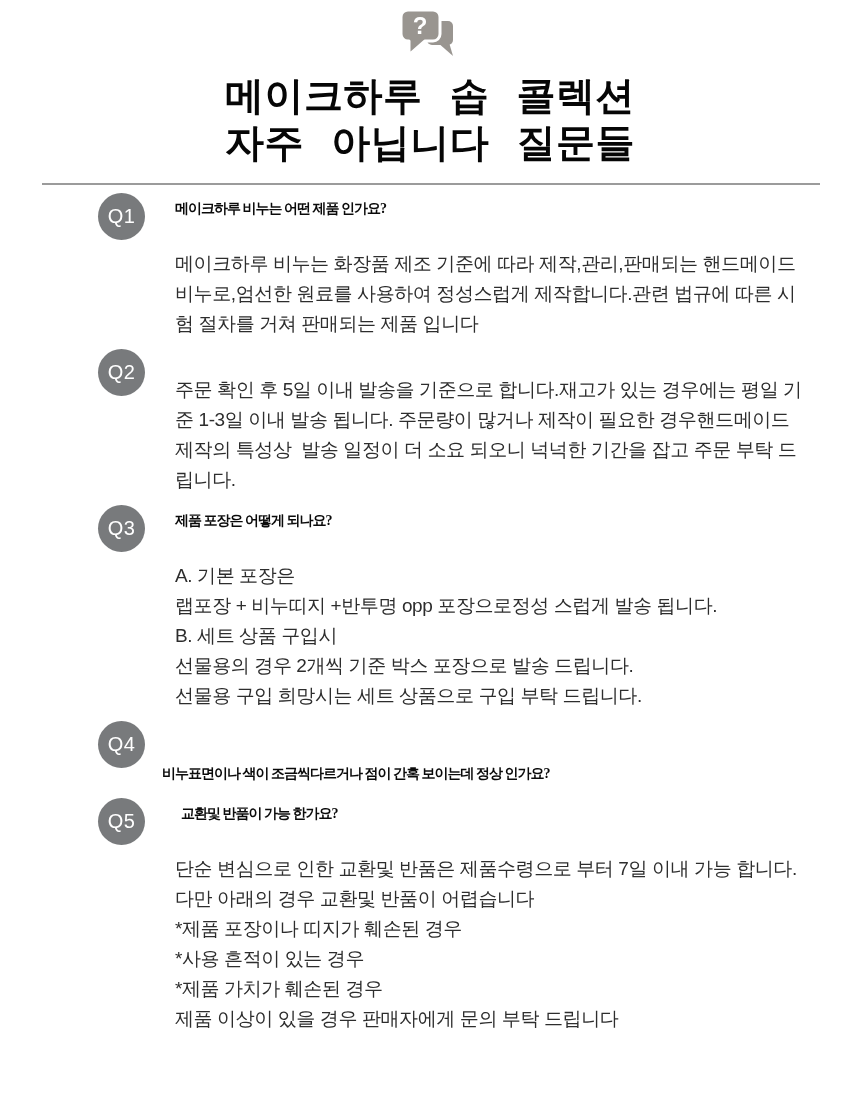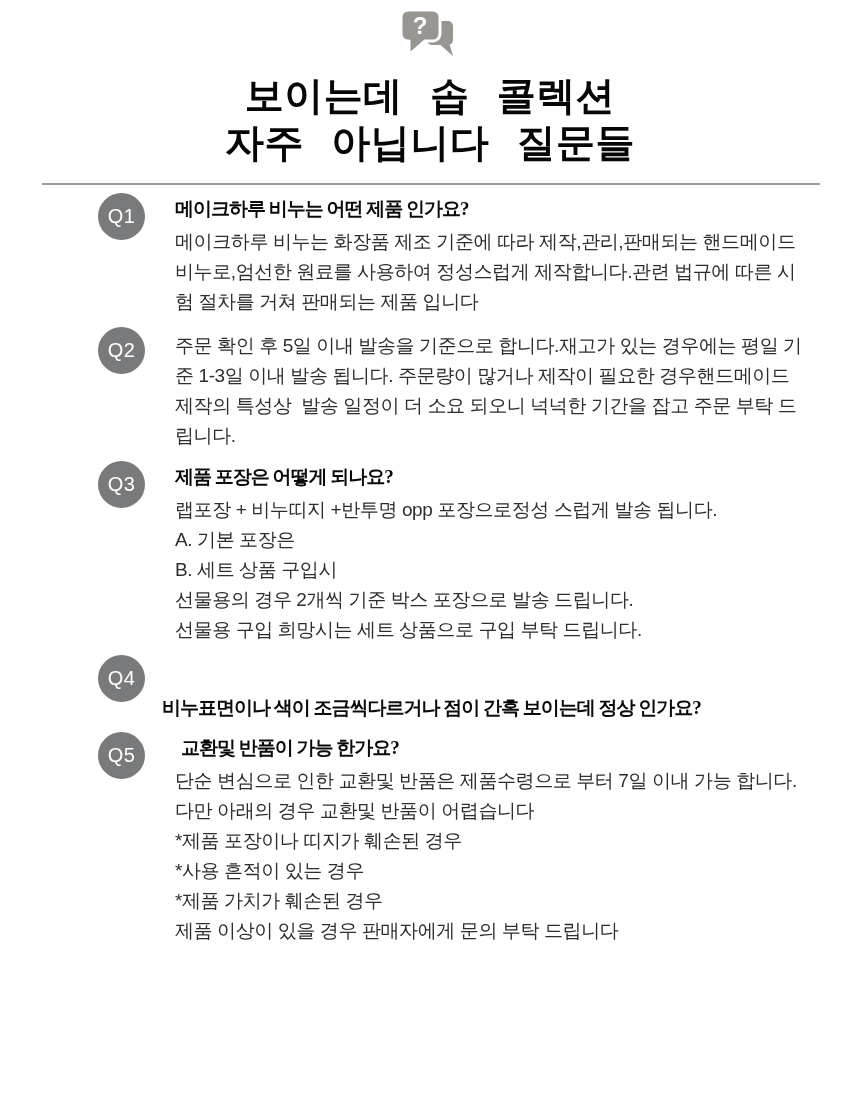--- a/index.html
+++ b/index.html
@@ -68,33 +68,33 @@
     justify-content: center;
     letter-spacing: 0.5px;
   }
   .qa-content {
     flex: 1;
     min-width: 0;
   }
   .question {
     margin: 2px 0 0 0;
     font-family: "Liberation Serif", serif;
-    font-size: 19px;
+    font-size: 14px;
     font-weight: 800;
     line-height: 28px;
     letter-spacing: -1px;
     color: #0a0a0a;
     white-space: pre;
   }
   
   .faq-item:nth-of-type(4) .question { margin-left: -13px; margin-top: 39px; }
   
   .faq-item:nth-of-type(5) .question { margin-left: 6px; }
   .answer {
-    margin-top: 4px;
+    margin-top: 26px;
     font-size: 19px;
     line-height: 30px;
     letter-spacing: -0.4px;
     color: #2d2d2d;
   }
   .answer-line {
     white-space: pre;   
   }
 </style>
 </head>
@@ -109,21 +109,21 @@
       <polygon points="40,34 56,48 51,31"></polygon>
     </g>
 
     <g fill="#999590" stroke="#ffffff" stroke-width="3" stroke-linejoin="round">
       <path d="M11 2 h25 a7 7 0 0 1 7 7 v17 a7 7 0 0 1 -7 7 H28 L12 47 V33 h-1 a7 7 0 0 1 -7 -7 V9 a7 7 0 0 1 7 -7 Z"></path>
     </g>
     <text x="23" y="26" text-anchor="middle" fill="#ffffff" font-size="24" font-weight="bold" font-family="Liberation Sans, sans-serif">?</text>
   </svg>
 
   <h1 class="page-title">
-    <span class="title-line">보이는데 솝 콜렉션</span><br>
+    <span class="title-line">메이크하루 솝 콜렉션</span><br>
     <span class="title-line">자주 아닙니다 질문들</span>
   </h1>
 
   <hr class="divider">
 
   <div class="faq-list">
 
     <section class="faq-item">
       <div class="badge">Q1</div>
       <div class="qa-content">
@@ -146,22 +146,22 @@
           <div class="answer-line">립니다.</div>
         </div>
       </div>
     </section>
 
     <section class="faq-item">
       <div class="badge">Q3</div>
       <div class="qa-content">
         <h2 class="question">제품 포장은 어떻게 되나요?</h2>
         <div class="answer">
+          <div class="answer-line">A. 기본 포장은</div>
           <div class="answer-line">랩포장 + 비누띠지 +반투명 opp 포장으로정성 스럽게 발송 됩니다.</div>
-          <div class="answer-line">A. 기본 포장은</div>
           <div class="answer-line">B. 세트 상품 구입시</div>
           <div class="answer-line">선물용의 경우 2개씩 기준 박스 포장으로 발송 드립니다.</div>
           <div class="answer-line">선물용 구입 희망시는 세트 상품으로 구입 부탁 드립니다.</div>
         </div>
       </div>
     </section>
 
     <section class="faq-item">
       <div class="badge">Q4</div>
       <div class="qa-content">

